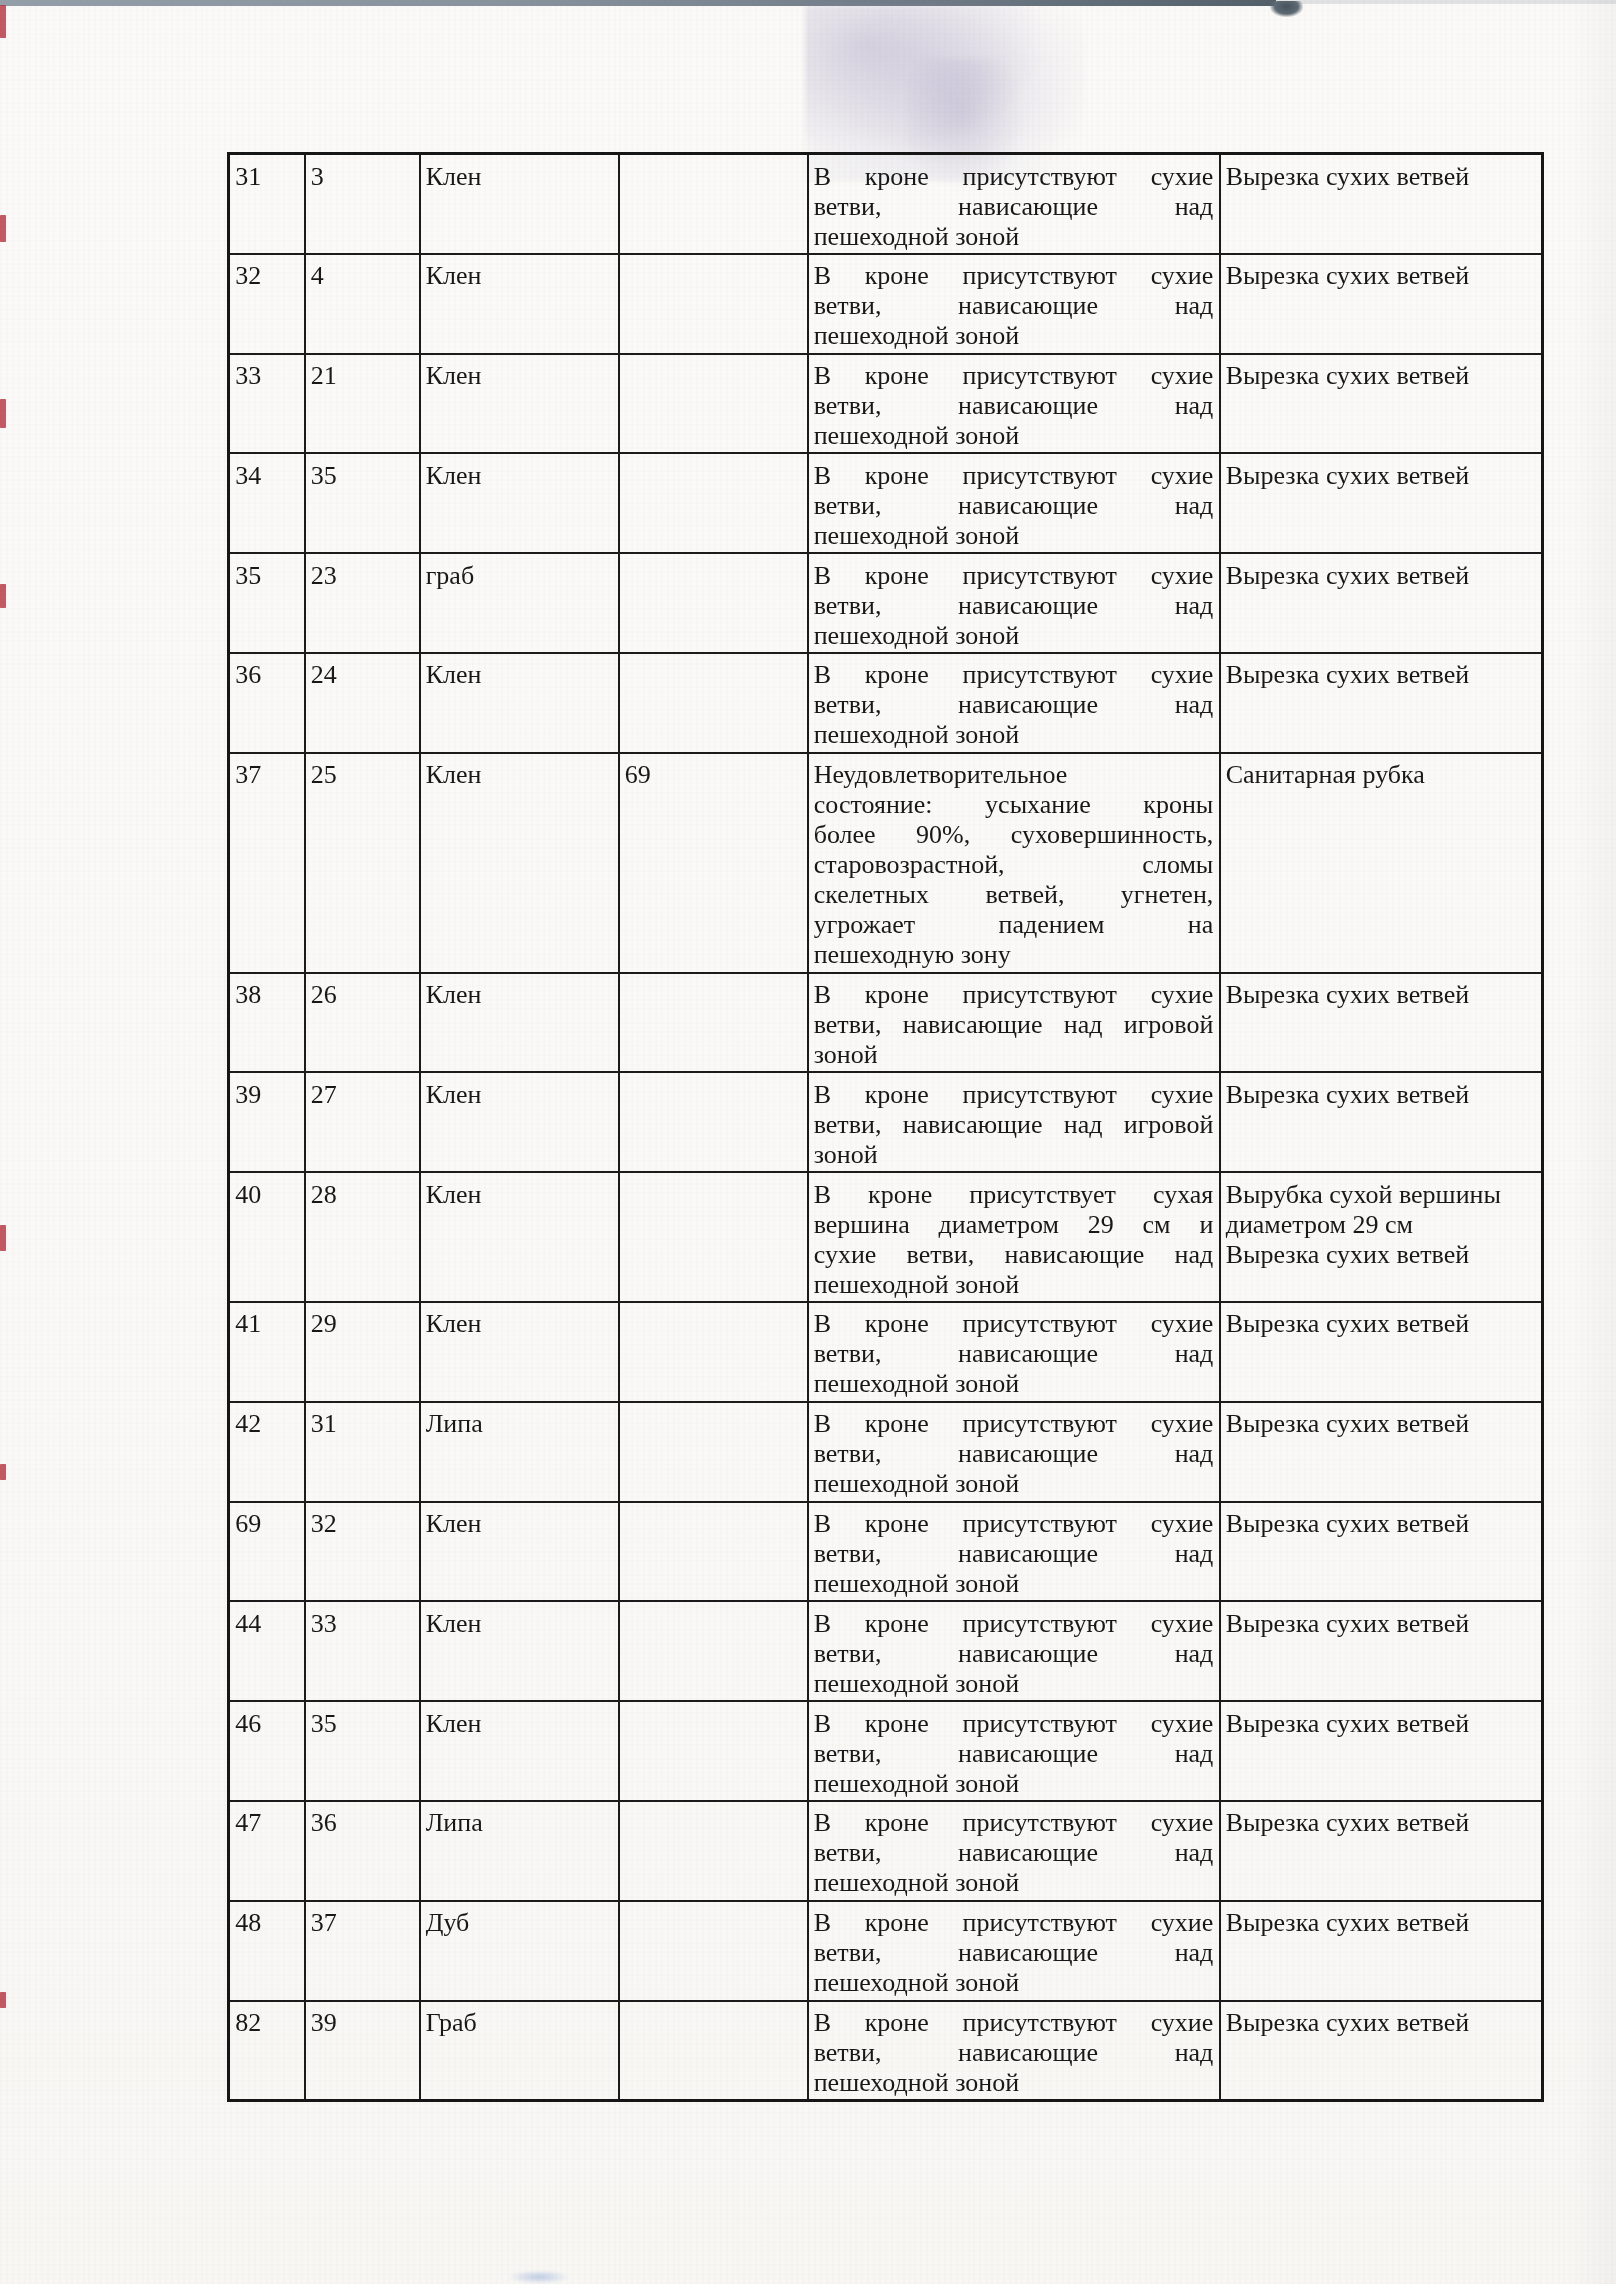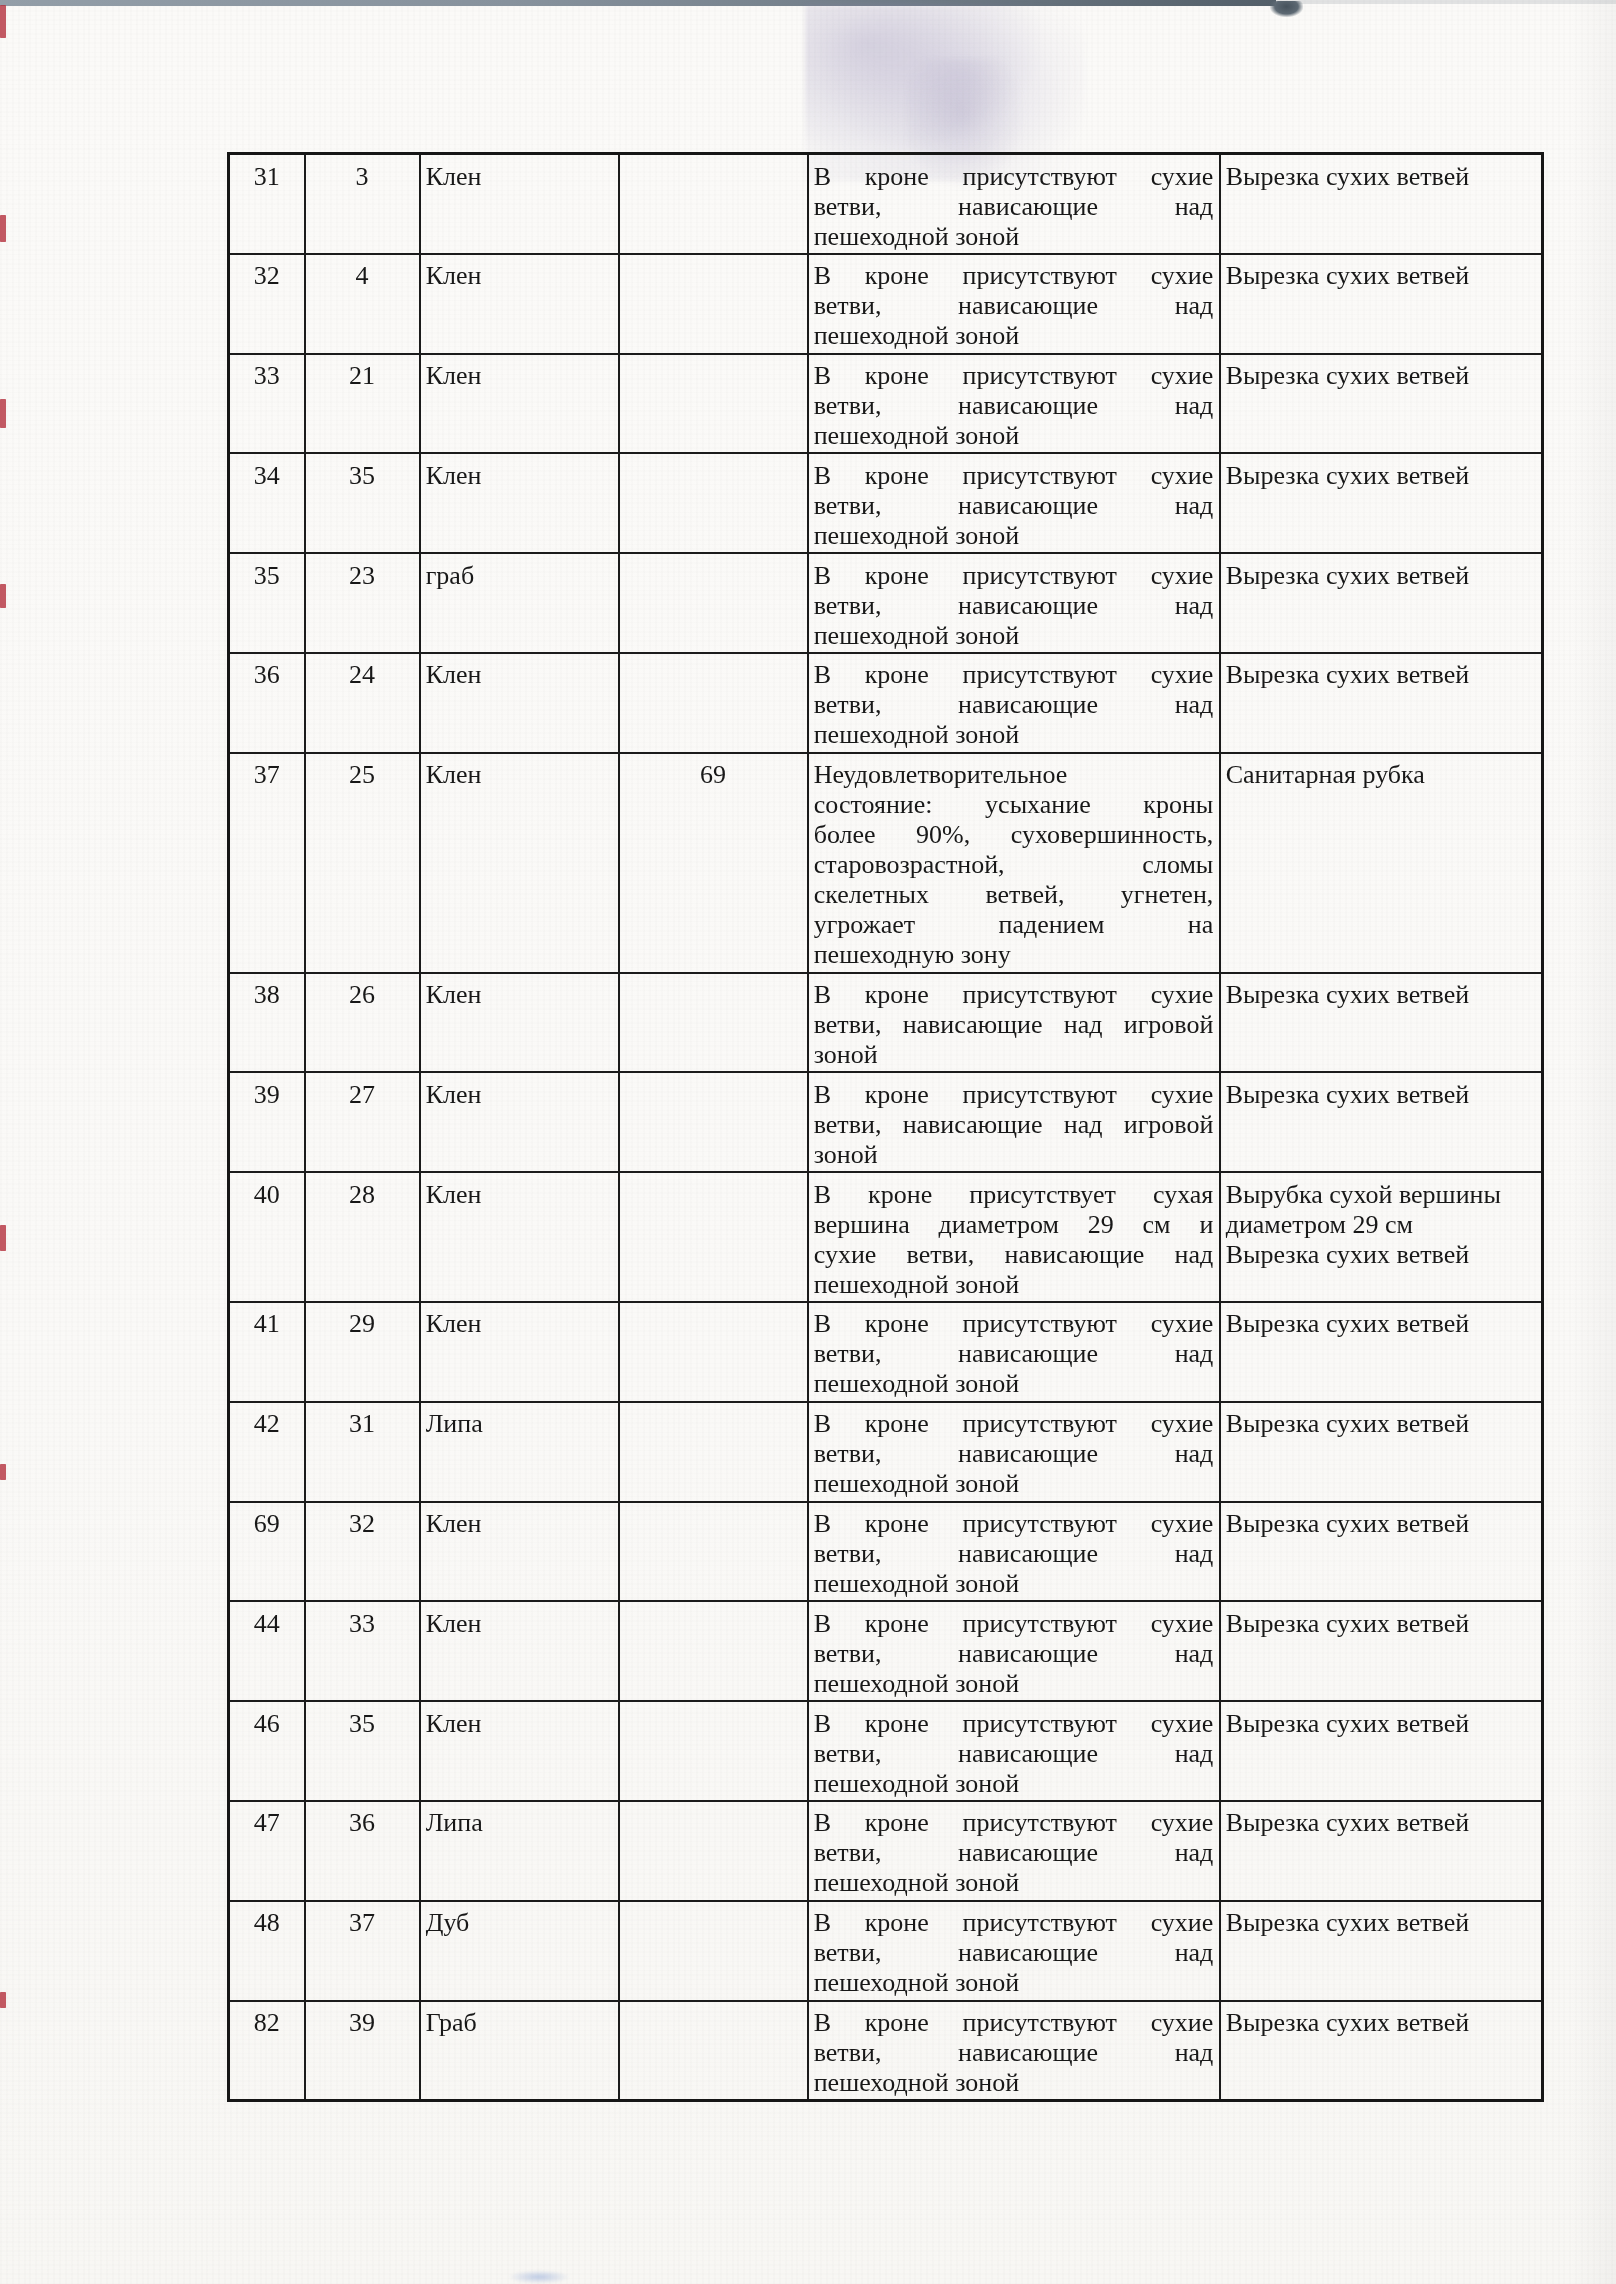--- a/index.html
+++ b/index.html
@@ -78,21 +78,21 @@
     color:#181818;font-size:26px;line-height:30px;
     border:3.3px solid #161616;
   }
   table.scan-table td{
     border:2px solid #1b1b1b;
     border-top-width:2.6px;border-bottom-width:2.6px;
     vertical-align:top;
     padding:6.5px 5.2px 1.3px 5.2px;
     overflow:hidden;
   }
-  td.c1,td.c2,td.c4{text-align:center;padding-left:1.3px;padding-right:1.3px;}
+  td.c1,td.c2,td.c4{padding-left:1.3px;padding-right:1.3px;}
   td.c3{padding-left:15.6px;margin-left:22px;}
   td.c5{padding-left:11.7px;padding-right:19.5px;margin-left:28px;}
   td.c6{padding-left:10.4px;padding-right:13px;margin-left:16px;}
   .line{min-height:30px;}
   .line.just{text-align:justify;text-align-last:justify;}
 </style>
 </head>
 <body>
 
 <div class="page">

